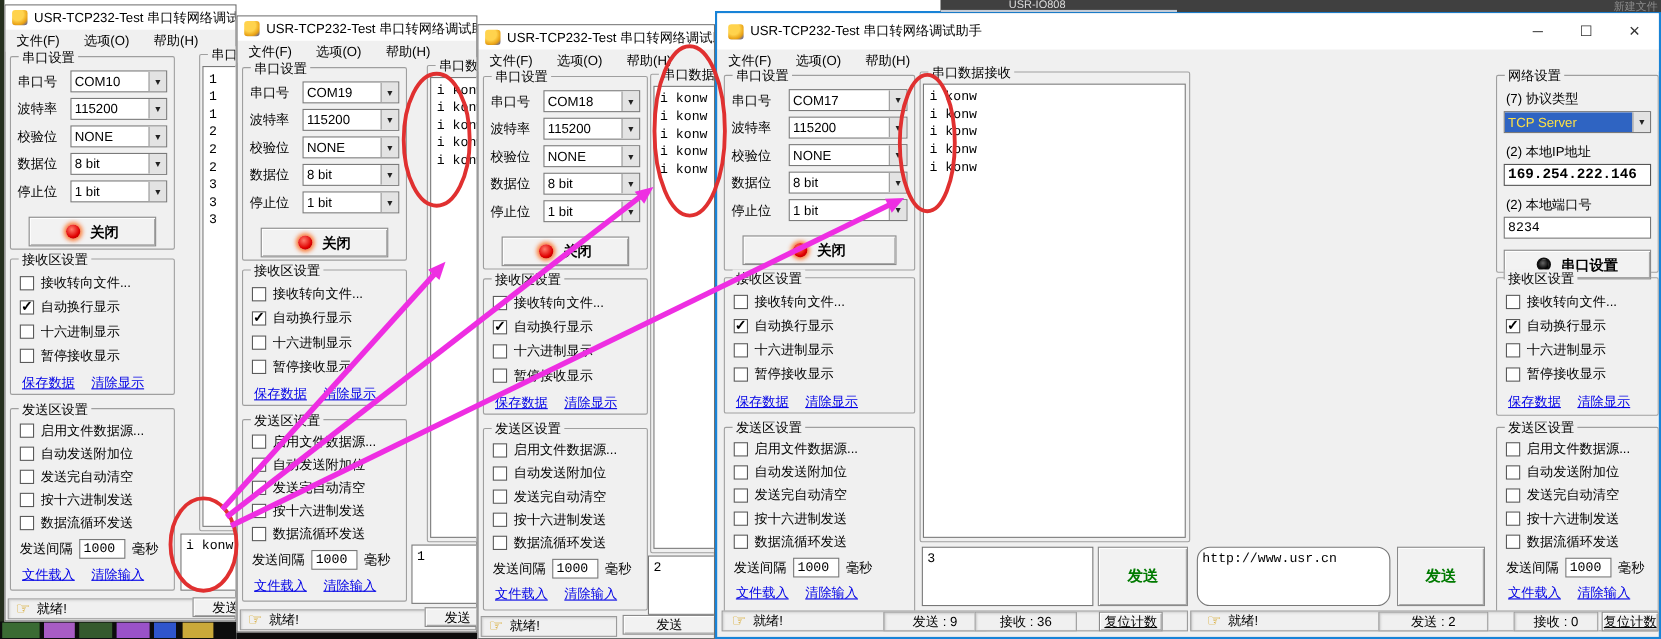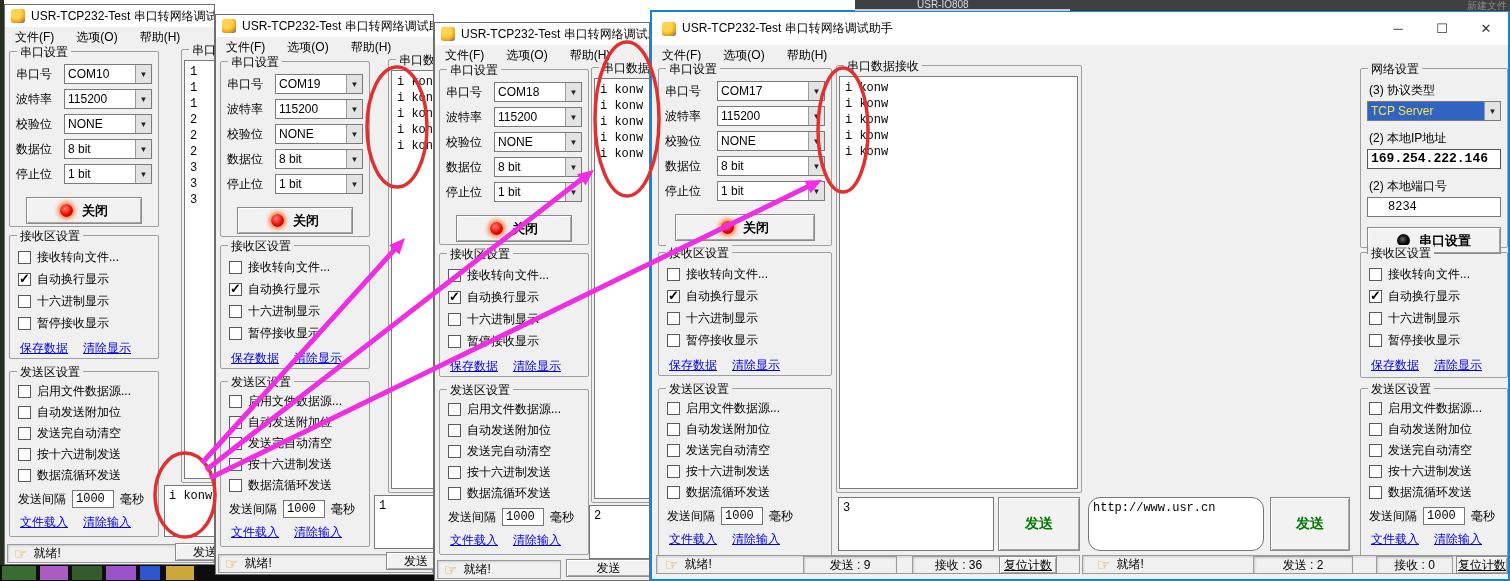--- a/index.html
+++ b/index.html
@@ -74,21 +74,21 @@
                   color:#007a00; font-weight:bold; font-size:14px; }
   .statusbar { position:absolute; left:2px; bottom:1px; height:19px; display:flex; align-items:center; gap:6px;
                padding-left:6px; border:1px solid #9b9b9b; box-shadow:inset 1px 1px 2px #cfcfcf; background:#f0f0f0; }
   .hand { color:#d4a017; font-size:15px; line-height:12px; }
   .stat-box { position:absolute; top:0; height:18px; display:flex; align-items:center; justify-content:center;
               border:1px solid #9b9b9b; box-shadow:inset 1px 1px 2px #c8c8c8; background:#f0f0f0; }
   .btn-reset { position:absolute; top:0; height:18px; display:flex; align-items:center; justify-content:center; text-decoration:underline; }
 
   .ip-box { height:20px; background:#fff; border:1px solid #555; font-family:"Liberation Mono", monospace;
             font-weight:bold; font-size:13px; padding:1px 3px; white-space:nowrap; }
-  .port-box { height:20px; background:#fff; border:1px solid #777; font-family:"Liberation Mono", monospace; padding:2px 20px; }
+  .port-box { height:20px; background:#fff; border:1px solid #777; font-family:"Liberation Mono", monospace; padding:2px 3px; }
   .btn-listen { height:27px; margin-top:10px; display:flex; align-items:center; justify-content:center; gap:9px;
                 font-weight:bold; font-size:13px; }
   .nslabel { margin:3px 0 2px 2px; white-space:nowrap; }
 
   .anno { position:absolute; left:0; top:0; width:1510px; height:581px; pointer-events:none; z-index:50; }
 </style>
 </head>
 <body>
 
 <div class="screen">
@@ -667,21 +667,21 @@
     <div class="send-box" style="left:436px;top:485px;width:176px;height:54px;border-radius:12px;">
       <div class="data-pre">http://www.usr.cn</div>
     </div>
     <div class="btn-send-big raised" style="left:618px;top:485px;width:80px;height:54px;">
         <span>发送</span>
       </div>
 
     <div class="grp" style="left:708px;top:56px;width:148px;height:180px;">
       <span class="grp-label">网络设置</span>
       <div class="col" style="padding:10px 6px 0;gap:0;">
-        <div class="nslabel">(3) 协议类型</div>
+        <div class="nslabel">(7) 协议类型</div>
         <div class="sel" style="flex:none;margin-bottom:6px;">
           <span class="sel-val hl">TCP Server</span>
           <span class="sel-arrow">▼</span>
           </div>
         <div class="nslabel">(2) 本地IP地址</div>
         <div class="ip-box" style="margin-bottom:6px;">169.254.222.146</div>
         <div class="nslabel">(2) 本地端口号</div>
         <div class="port-box">8234</div>
         <div class="btn-listen raised">
           <span class="led led-dark"></span>
@@ -748,21 +748,21 @@
       <div class="links" style="padding-top:6px;">
           <span class="link">文件载入</span>
           <span class="link">清除输入</span>
         </div>
     </div>
 
     <div class="statusbar" style="left:4px;bottom:5px;width:424px;padding-left:8px;">
       <span class="hand">☞</span>
       <span>就绪!</span>
       <span class="stat-box" style="left:146px;width:94px;">发送 : 9</span>
-      <span class="stat-box" style="left:255px;width:93px;">接收 : 36</span>
+      <span class="stat-box" style="left:229px;width:93px;">接收 : 36</span>
       <span class="btn-reset raised" style="left:342px;width:58px;">复位计数</span>
     </div>
     <div class="statusbar" style="left:430px;bottom:5px;width:426px;padding-left:14px;">
       <span class="hand">☞</span>
       <span>就绪!</span>
       <span class="stat-box" style="left:170px;width:100px;">发送 : 2</span>
       <span class="stat-box" style="left:293px;width:77px;">接收 : 0</span>
       <span class="btn-reset raised" style="left:373px;width:52px;">复位计数</span>
     </div>
   </div>

